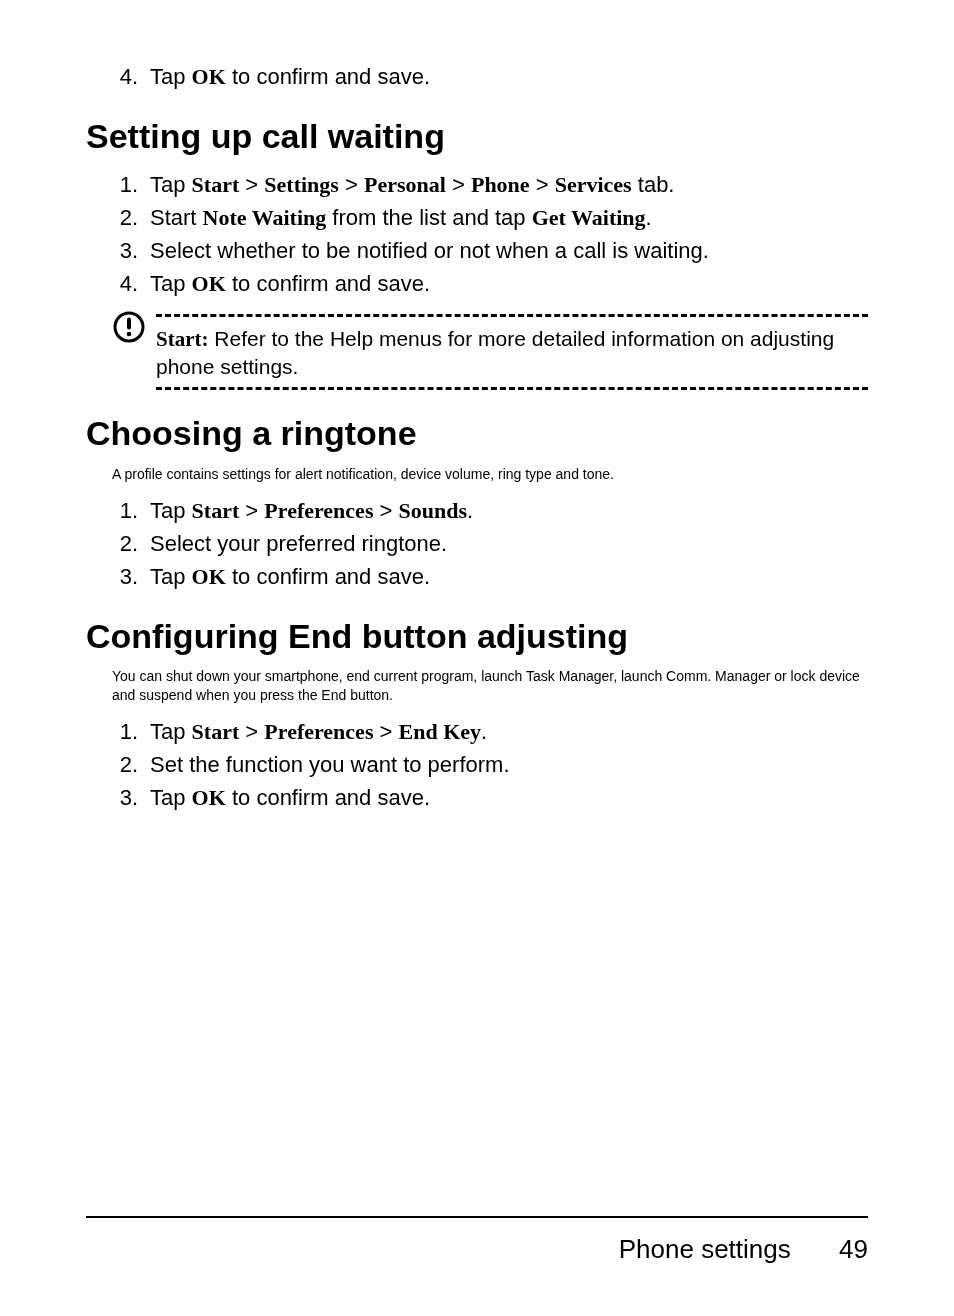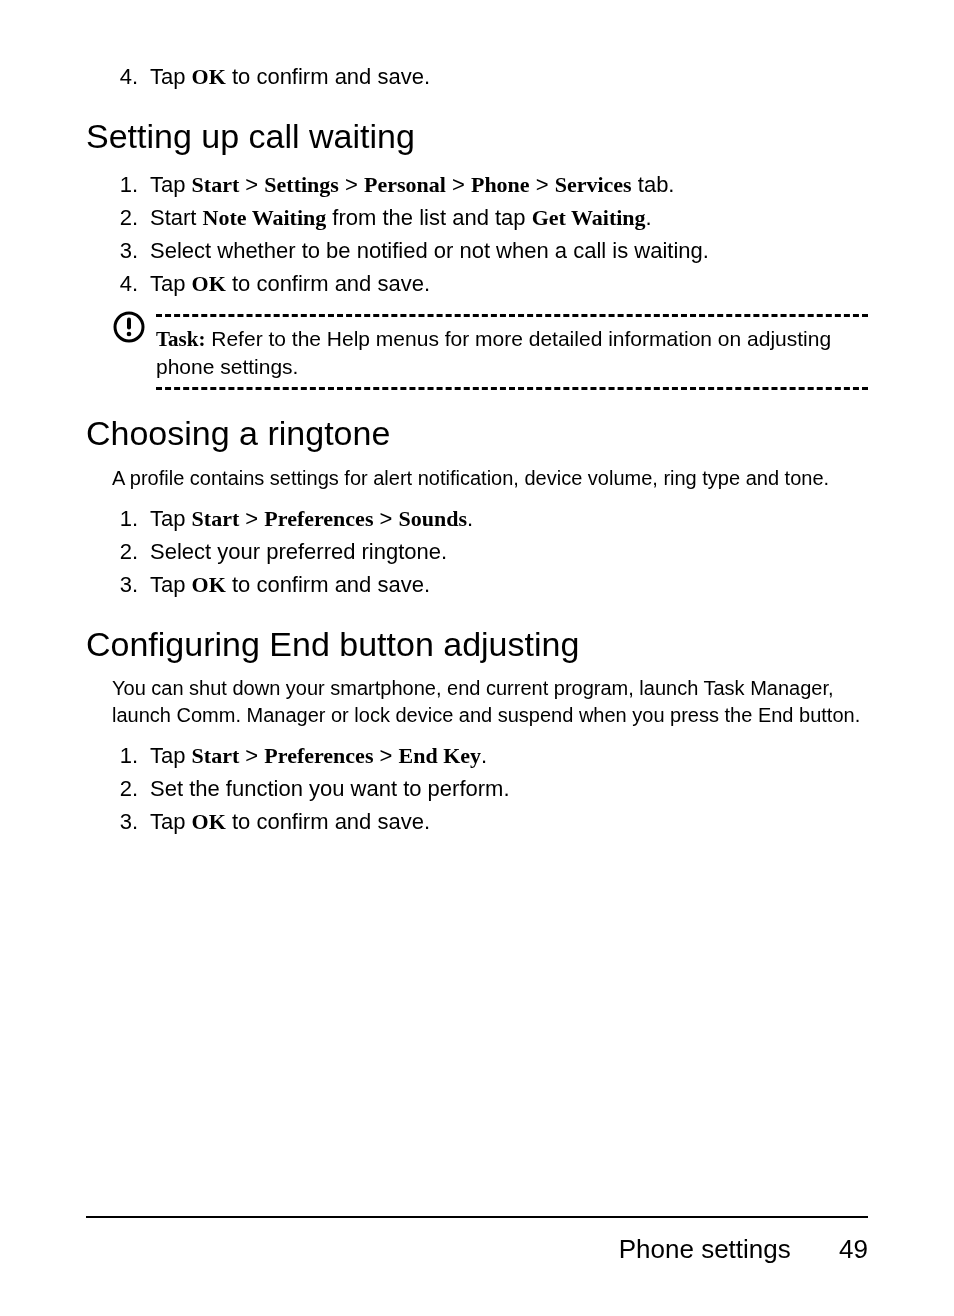--- a/index.html
+++ b/index.html
@@ -12,26 +12,26 @@
     height: 1316px;
     box-sizing: border-box;
     position: relative;
   }
   .page {
     padding: 56px 86px 0 86px;
     box-sizing: border-box;
   }
   h2.section {
     font-size: 34px;
-    font-weight: 400;
+    font-weight: 700;
     margin: 22px 0 10px 0;
     line-height: 1.25;
   }
   .intro {
-    font-size: 20px;
+    font-size: 14px;
     line-height: 1.35;
     margin: 8px 0 10px 26px;
     max-width: 760px;
   }
   ol.steps {
     list-style: none;
     margin: 4px 0 6px 0;
     padding: 0 0 0 26px;
     font-size: 22px;
     line-height: 1.5;
@@ -130,21 +130,21 @@
   <div class="note-block">
     <span class="note-icon">
       <svg width="34" height="34" viewBox="0 0 34 34">
         <circle cx="17" cy="17" r="14" fill="none" stroke="#000" stroke-width="3"></circle>
         <rect x="15" y="7.5" width="4" height="12" rx="2" fill="#000"></rect>
         <circle cx="17" cy="24" r="2.3" fill="#000"></circle>
       </svg>
     </span>
     <div class="dash-top"></div>
     <div class="note-text">
-      <span class="b">Task:</span><span> Refer to the Help menus for more detailed information on adjusting phone settings.</span>
+      <span class="b">Start:</span><span> Refer to the Help menus for more detailed information on adjusting phone settings.</span>
     </div>
     <div class="dash-bot"></div>
   </div>
 
   <h2 class="section">Choosing a ringtone</h2>
   <div class="intro">A profile contains settings for alert notification, device volume, ring type and tone.</div>
   <ol class="steps" id="steps-ringtone">
       <li>
         <span class="num">1.</span>
         <span class="txt"><span>Tap </span><span class="b">Start</span><span> &gt; </span><span class="b">Preferences</span><span> &gt; </span><span class="b">Sounds</span><span>.</span></span>

